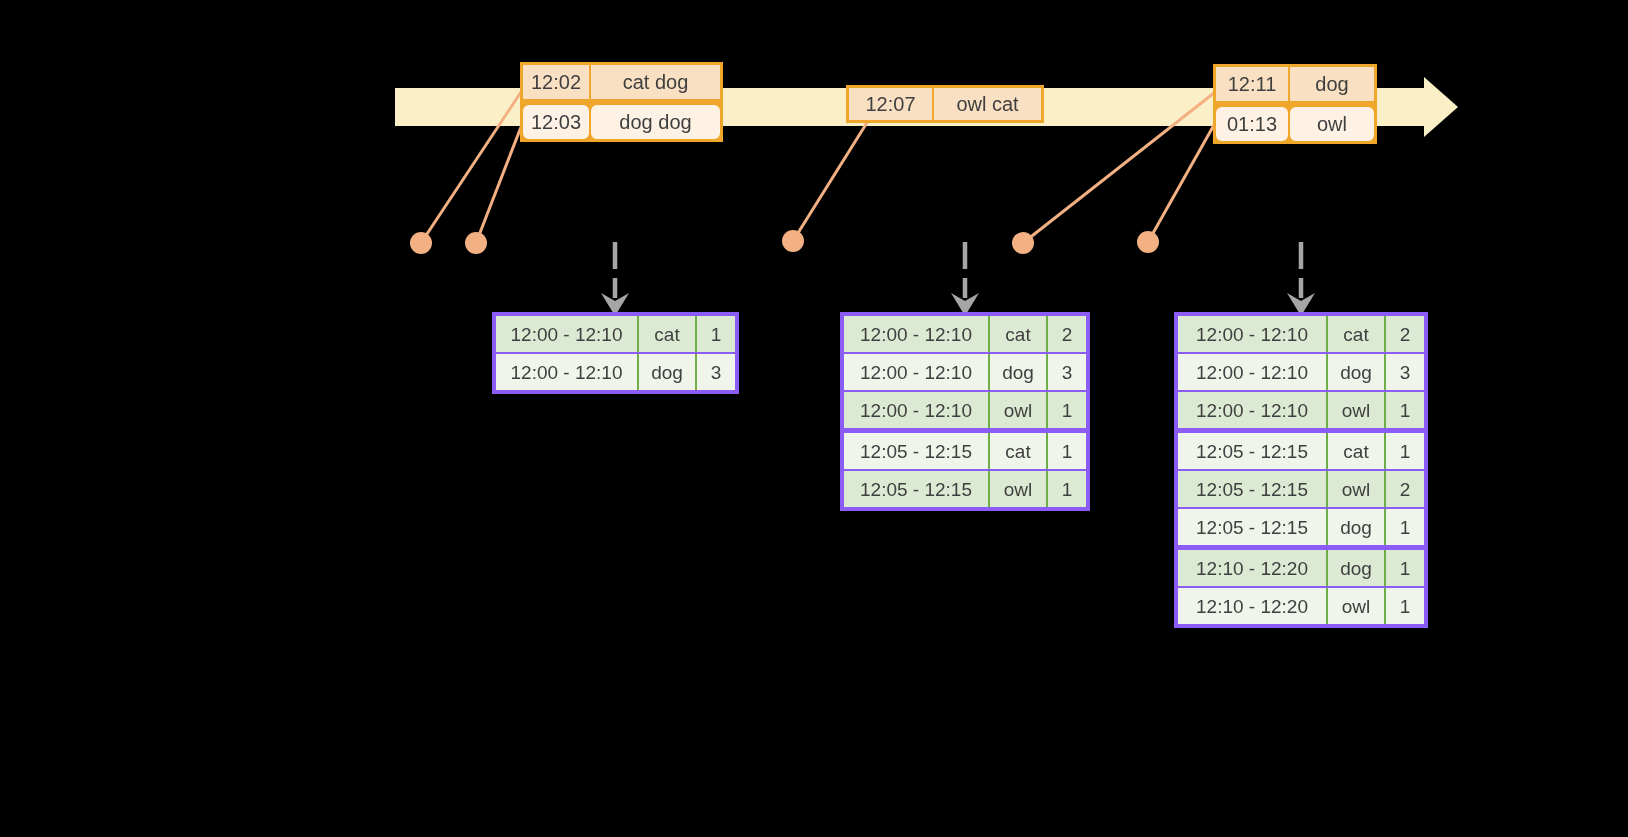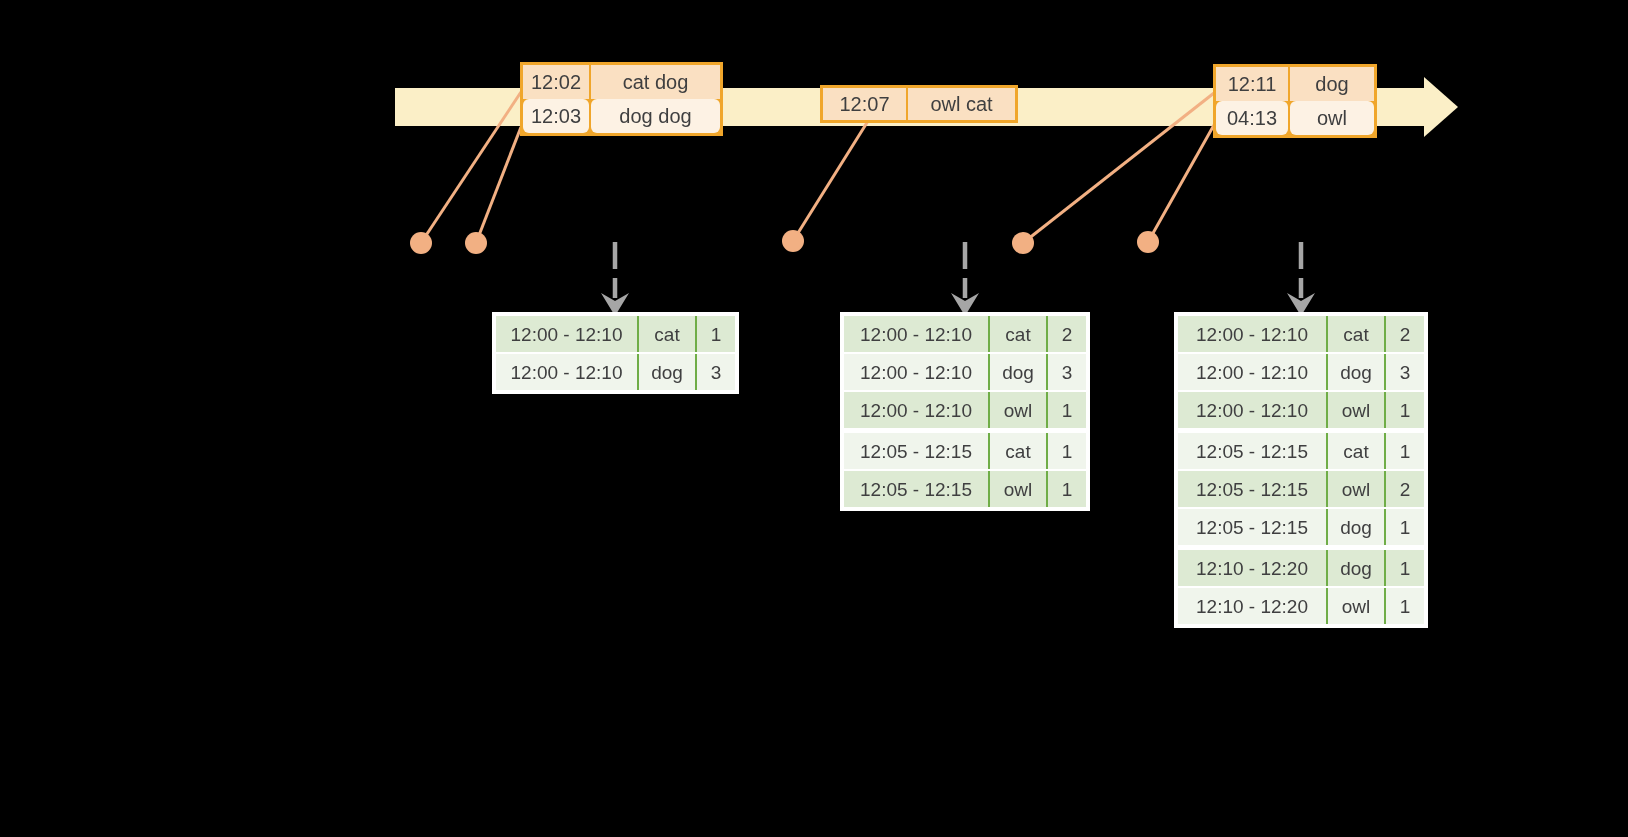--- a/index.html
+++ b/index.html
@@ -5,39 +5,39 @@
   html,body{margin:0;padding:0;background:#000;}
   .canvas{
     position:relative;width:1628px;height:837px;background:#000;overflow:hidden;
     font-family:"Liberation Sans", sans-serif;color:#3f3f40;
   }
   .layer{position:absolute;left:0;top:0;z-index:1;}
 
   
   .etable{
     position:absolute;z-index:3;background:#F0A62B;padding:3px;
-    display:flex;flex-direction:column;gap:0;box-sizing:border-box;
+    display:flex;flex-direction:column;gap:6px;box-sizing:border-box;
   }
   .etable .erow{display:grid;column-gap:2px;background:#F0A62B;}
   .etable .cell{
     display:flex;align-items:center;justify-content:center;
     font-size:20px;line-height:1;
   }
   .efill-a{background:#FAE0C2;}
   .efill-b{background:#FDF2E4;border-radius:6px;}
   #etable-1{left:520px;top:62px;width:203px;}
   #etable-1 .erow{grid-template-columns:66px 1fr;height:34px;}
-  #etable-2{left:820px;top:85px;width:198px;}
+  #etable-2{left:846px;top:85px;width:198px;}
   #etable-2 .erow{grid-template-columns:83px 1fr;height:32px;}
   #etable-3{left:1213px;top:64px;width:164px;}
   #etable-3 .erow{grid-template-columns:72px 1fr;height:34px;}
 
   
   .gtable{
-    position:absolute;z-index:3;background:#ffffff;padding:4px;
+    position:absolute;z-index:3;background:#8b5cf6;padding:4px;
     display:flex;flex-direction:column;box-sizing:border-box;
   }
   .gtable .grow{
     display:grid;grid-template-columns:1fr 56px 38px;column-gap:2px;
     background:#6FAD47;height:36px;margin-top:2px;
   }
   .gtable .grow:first-child{margin-top:0;}
   .gtable .grow.group-start{margin-top:5px;}
   .gtable .cell{
     display:flex;align-items:center;justify-content:center;
@@ -102,21 +102,21 @@
       <div class="cell efill-a">owl cat</div>
     </div>
   </div>
 
   <div class="etable" id="etable-3">
     <div class="erow">
       <div class="cell efill-a">12:11</div>
       <div class="cell efill-a">dog</div>
     </div>
     <div class="erow">
-      <div class="cell efill-b">04:13</div>
+      <div class="cell efill-b">01:13</div>
       <div class="cell efill-b">owl</div>
     </div>
   </div>
 
   <div class="gtable" id="gtable-1">
     <div class="grow">
       <div class="cell gfill-a">12:00 - 12:10</div>
       <div class="cell gfill-a">cat</div>
       <div class="cell gfill-a">1</div>
     </div>

